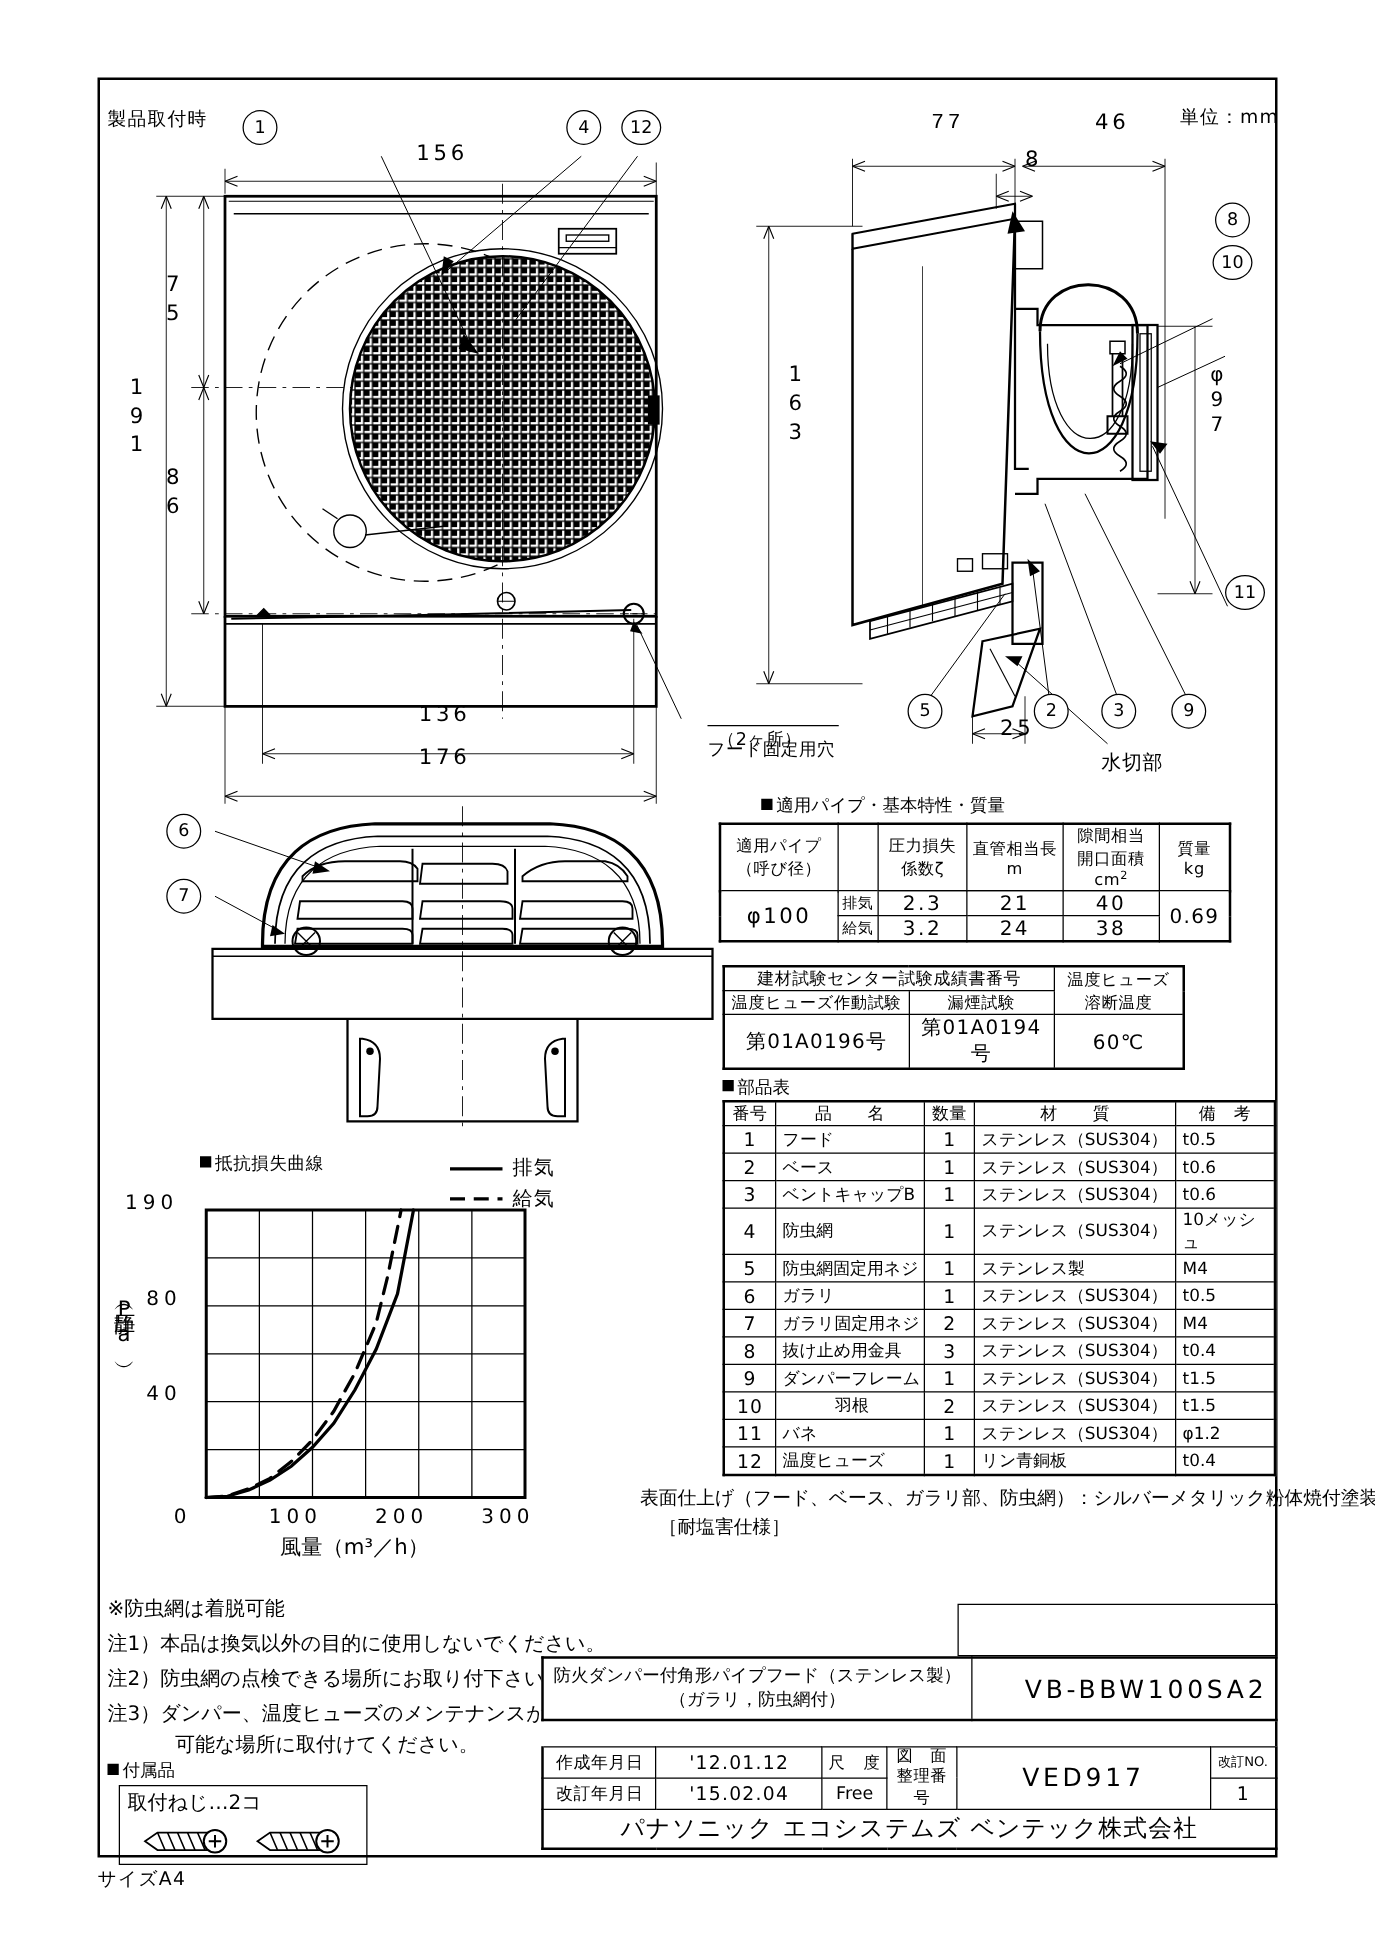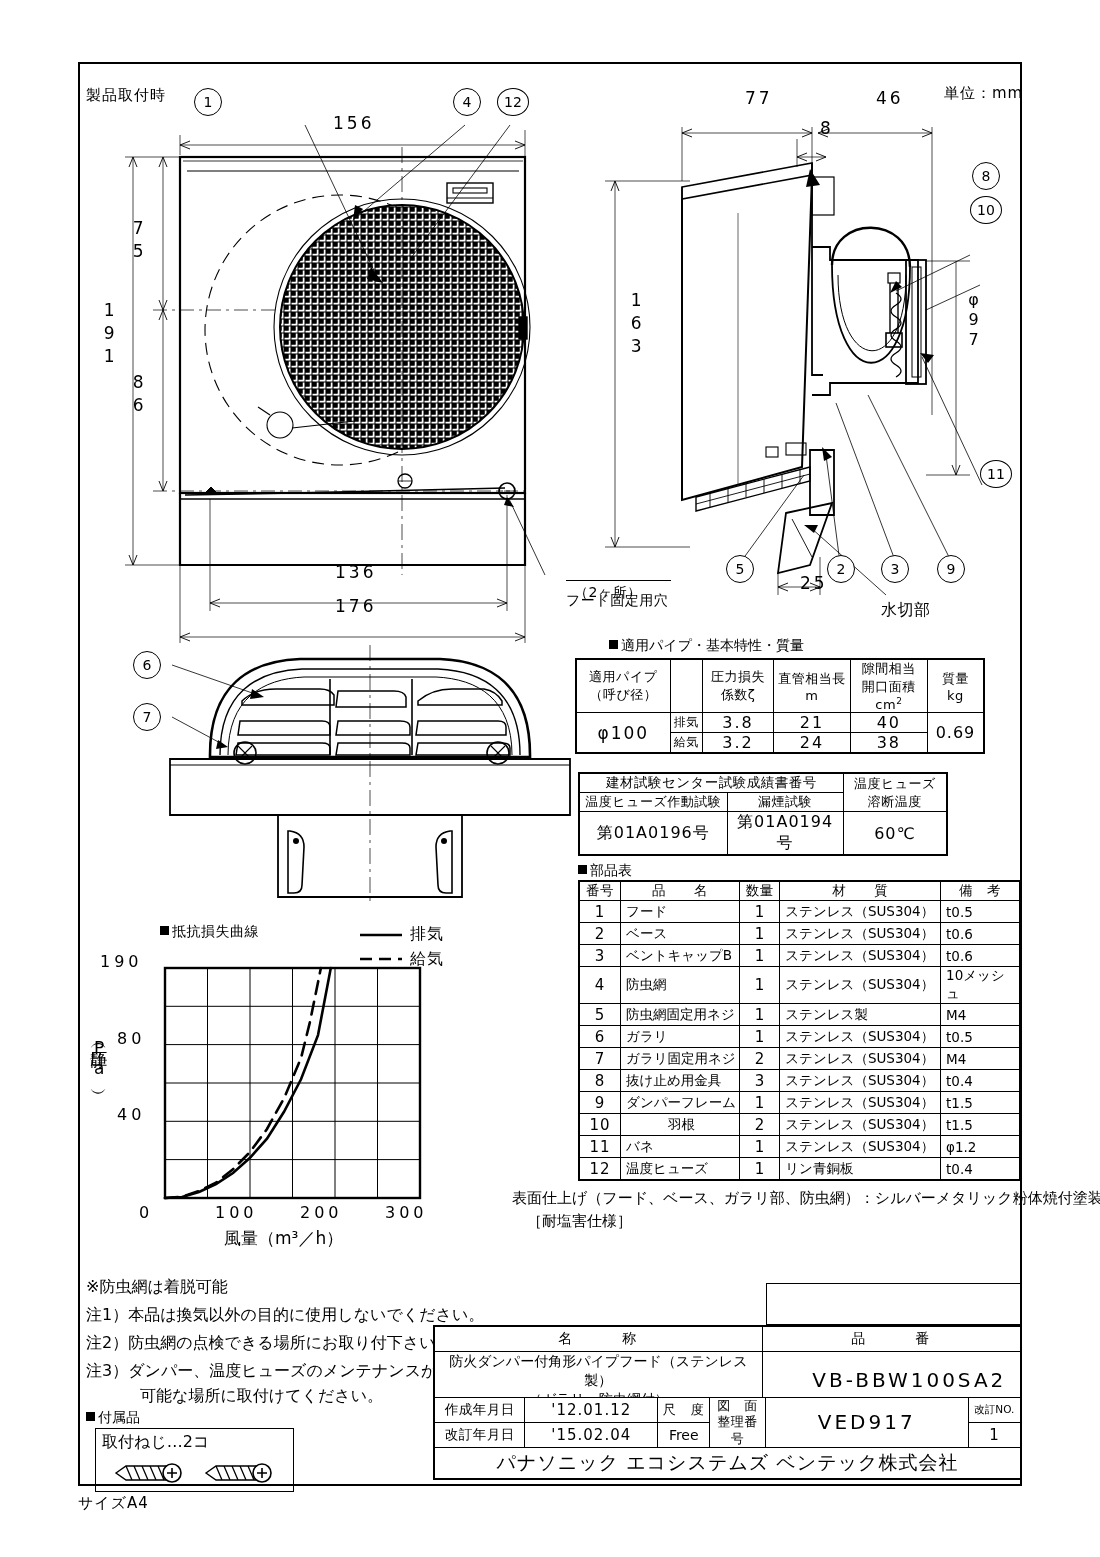--- a/index.html
+++ b/index.html
@@ -244,21 +244,21 @@
 
     <line x1="118" y1="492" x2="160" y2="492" stroke-width="0.7"></line>
     <path d="M118 492 l10 -4 M118 492 l10 4" stroke-width="0.9"></path>
     <path d="M160 492 l-10 -4 M160 492 l-10 4" stroke-width="0.9"></path>
     <line x1="118" y1="478" x2="118" y2="500" stroke-width="0.7"></line>
     <line x1="160" y1="462" x2="160" y2="500" stroke-width="0.7"></line>
   </g>
 </svg>
 </div>
 
-<div class="t num" style="left:745px;top:88px;">77</div>
+<div class="t num" style="left:745px;top:88px;font-family:Liberation Mono, monospace;">77</div>
 <div class="t num" style="left:876px;top:88px;">46</div>
 <div class="t num" style="left:820px;top:118px;">8</div>
 <div class="t num vert" style="left:625px;top:290px;">163</div>
 <div class="t num2 vert" style="left:963px;top:290px;letter-spacing:1px;">φ97</div>
 <div class="t num" style="left:800px;top:573px;">25</div>
 <div class="t lbl" style="left:881px;top:600px;font-size:16px;">水切部</div>
 
 <div class="circ" style="left:972px;top:162px;">8</div>
 <div class="circ w" style="left:970px;top:196px;">10</div>
 <div class="circ w" style="left:980px;top:460px;">11</div>
@@ -420,21 +420,21 @@
     </td>
     <td rowspan="2" style="width:53px;" class="tblhdr">
       <div>質量</div>
       <div>kg</div>
     </td>
   </tr>
   <tr></tr>
   <tr>
     <td rowspan="2" style="font-size:17px;letter-spacing:2px;">φ100</td>
     <td style="font-size:12px;">排気</td>
-    <td style="font-size:16px;letter-spacing:2px;">3.8</td>
+    <td style="font-size:16px;letter-spacing:2px;">2.3</td>
     <td style="font-size:16px;letter-spacing:2px;">21</td>
     <td style="font-size:16px;letter-spacing:2px;">40</td>
     <td rowspan="2" style="font-size:16px;letter-spacing:1px;">0.69</td>
   </tr>
   <tr>
     <td style="font-size:12px;">給気</td>
     <td style="font-size:16px;letter-spacing:2px;">3.2</td>
     <td style="font-size:16px;letter-spacing:2px;">24</td>
     <td style="font-size:16px;letter-spacing:2px;">38</td>
   </tr>
@@ -561,24 +561,20 @@
     </tbody>
 </table>
 
 <div class="t" style="left:512px;top:1189px;font-size:15px;letter-spacing:0;">表面仕上げ（フード、ベース、ガラリ部、防虫網）：シルバーメタリック粉体焼付塗装</div>
 <div class="t" style="left:527px;top:1212px;font-size:15px;letter-spacing:0;">［耐塩害仕様］</div>
 
 <div class="abs" style="left:766px;top:1283px;width:256px;height:42px;border:1.6px solid #000;box-sizing:border-box;"></div>
 
 <table class="outer-thick" style="left:433px;top:1325px;width:589px;">
   <tbody>
-      <tr>
-    <td style="width:333px;height:24px;font-size:14px;letter-spacing:2px;">名　　　称</td>
-    <td style="width:256px;font-size:14px;letter-spacing:2px;">品　　　番</td>
-  </tr>
   <tr>
     <td style="height:48px;font-size:14px;letter-spacing:0;line-height:1.35;">
       <div>防火ダンパー付角形パイプフード（ステンレス製）</div>
       <div>（ガラリ，防虫網付）</div>
     </td>
     <td rowspan="1" style="font-size:20px;letter-spacing:3px;padding-left:38px;">VB-BBW100SA2</td>
   </tr>
 </tbody>
   </table>
 

